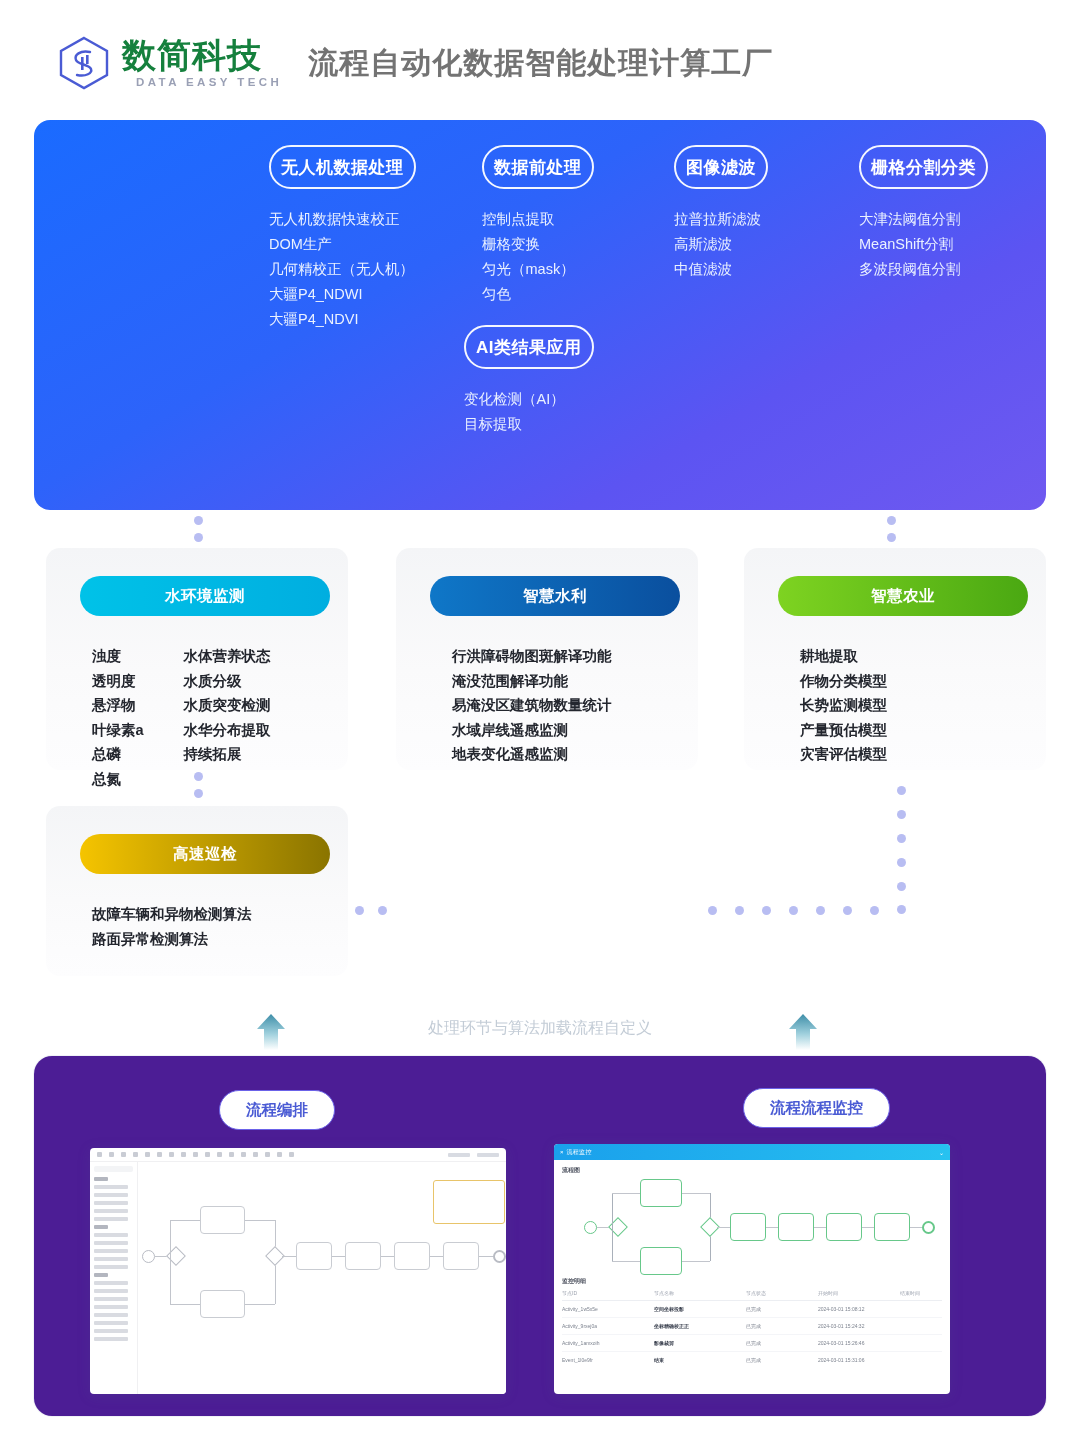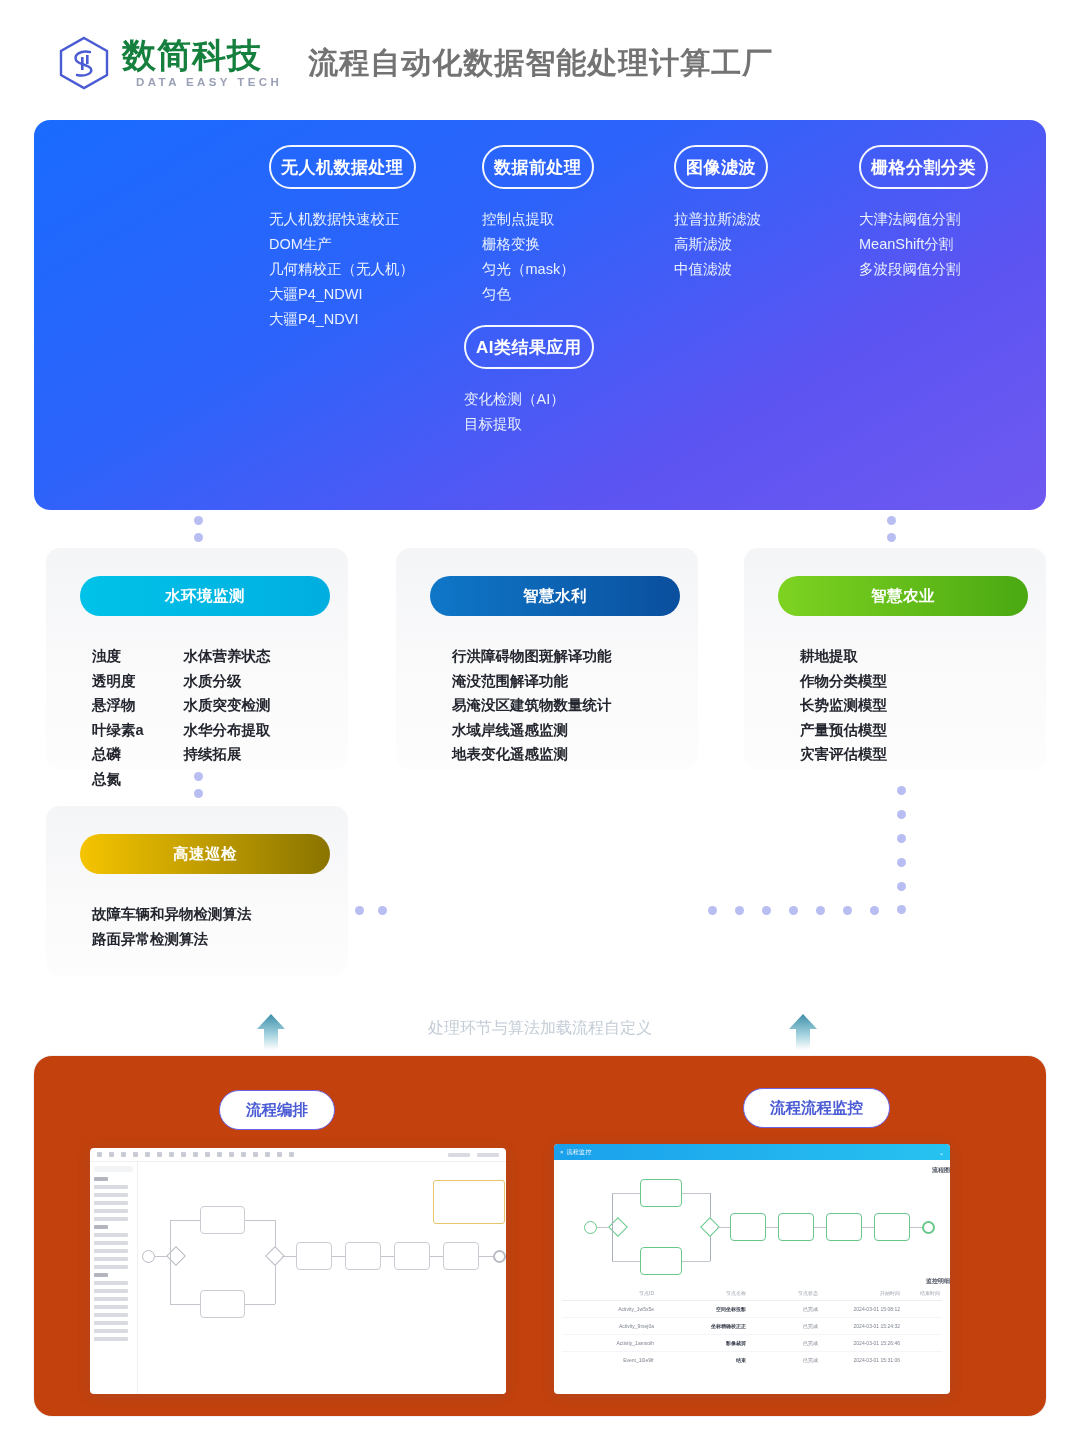--- a/index.html
+++ b/index.html
@@ -80,23 +80,22 @@
   
   .mid-label {
     position: absolute; left: 0; top: 1018px; width: 1080px; text-align: center;
     color: #c3ccd6; font-size: 16px; font-family: "Liberation Serif", "DejaVu Serif", serif;
   }
   .up-arrow { position: absolute; width: 30px; height: 40px; }
 
   
   .bottom-panel {
     position: absolute; left: 34px; top: 1056px; width: 1012px; height: 360px;
-    background: #c2410c; border-radius: 18px;
+    background: #4c1d95; border-radius: 18px;
     box-shadow: 0 0 0 1px #f0f2f7;
-    text-align: right;
   }
   .bottom-pill {
     position: absolute; height: 40px; padding: 0 26px;
     display: flex; align-items: center; justify-content: center;
     border: 1.6px solid #6b62e8; border-radius: 22px;
     background: #fff; color: #4a5bd4; font-size: 15.5px; font-weight: bold;
   }
 
   
   .shot { position: absolute; background: #fff; border-radius: 4px;

